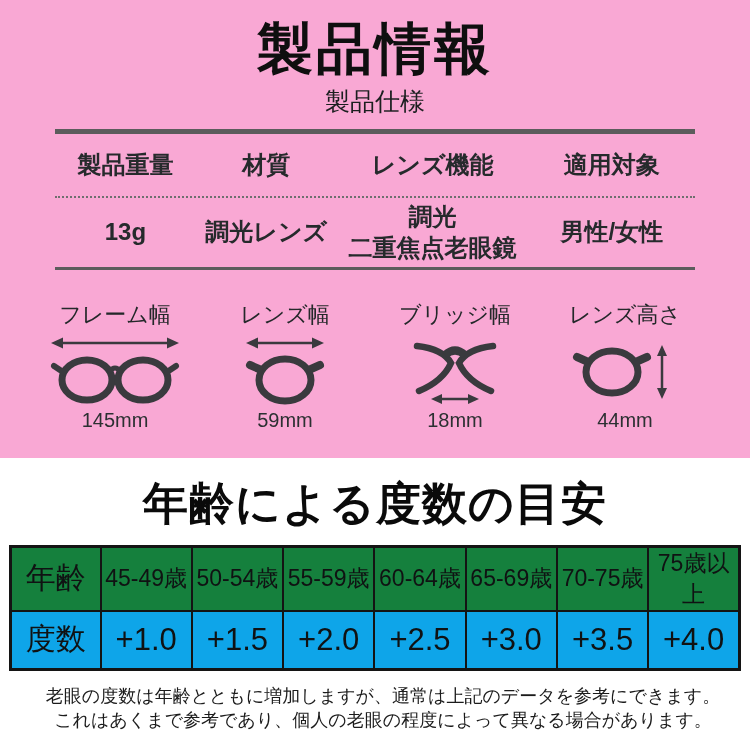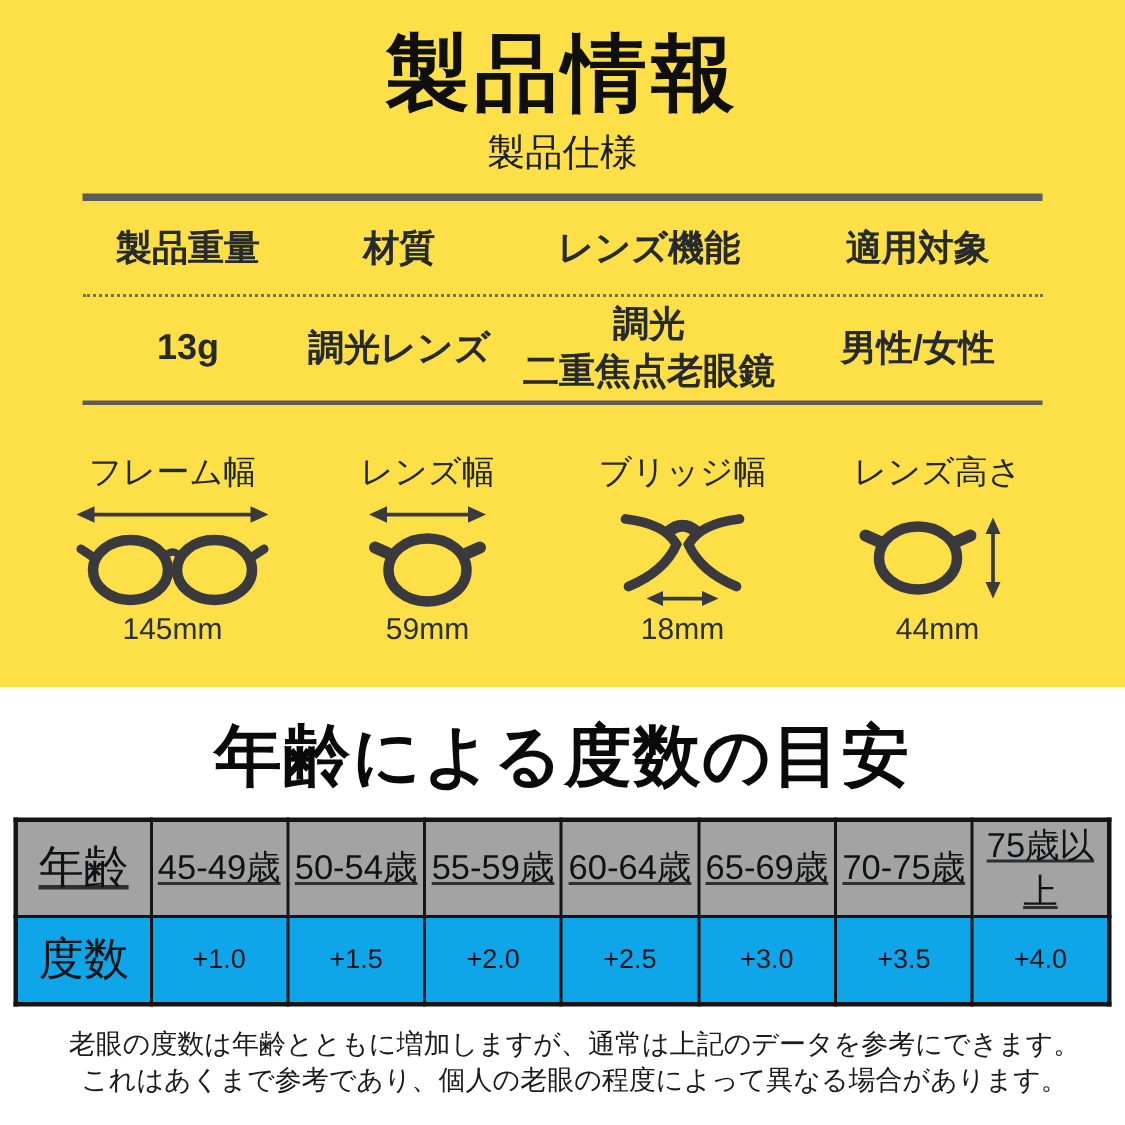--- a/index.html
+++ b/index.html
@@ -3,21 +3,21 @@
 <meta charset="utf-8">
 <style>
   html, body { margin: 0; padding: 0; }
   body {
     width: 750px; height: 750px; overflow: hidden;
     background: #ffffff;
     font-family: "Liberation Sans", "DejaVu Sans", sans-serif;
     color: #2c3032;
   }
   
-  .top-section { background: #fde047; height: 458px; }
+  .top-section { background: #f9a8d4; height: 458px; }
   .page-title {
     text-align: center; font-size: 56px; font-weight: 900;
     color: #0f0f0f; padding-top: 18px; letter-spacing: 3px; line-height: 1.1;
   }
   .page-subtitle {
     text-align: center; font-size: 25px; font-weight: 400;
     color: #1c1f20; margin-top: 5px;
   }
   .spec-table {
     width: 640px; margin: 11px auto 0;
@@ -49,25 +49,25 @@
   }
   table.age-table {
     border-collapse: collapse; margin: 15px auto 0;
     width: 732px; table-layout: fixed;
     border: 3px solid #141414;
   }
   table.age-table th, table.age-table td {
     border: 2px solid #141414; text-align: center; padding: 0;
   }
   col.rowhead-col { width: 90px; }
-  tr.ages-row { background: #a3a3a3; text-decoration: underline; }
+  tr.ages-row { background: #15803d; }
   tr.ages-row th, tr.powers-row th { font-size: 30px; font-weight: 500; color: #101213; }
   tr.ages-row td { font-size: 23px; height: 56px; color: #101213; }
   tr.powers-row { background: #0ea5e9; }
-  tr.powers-row td { font-size: 18px; height: 56px; color: #101213; }
+  tr.powers-row td { font-size: 31px; height: 56px; color: #101213; }
   .note {
     text-align: center; font-size: 18px; line-height: 24px;
     margin-top: 13px; color: #1b1b1b; padding-left: 16px;
   }
 </style>
 </head>
 <body>
 
 <div class="top-section">
   <div class="page-title">製品情報</div>

